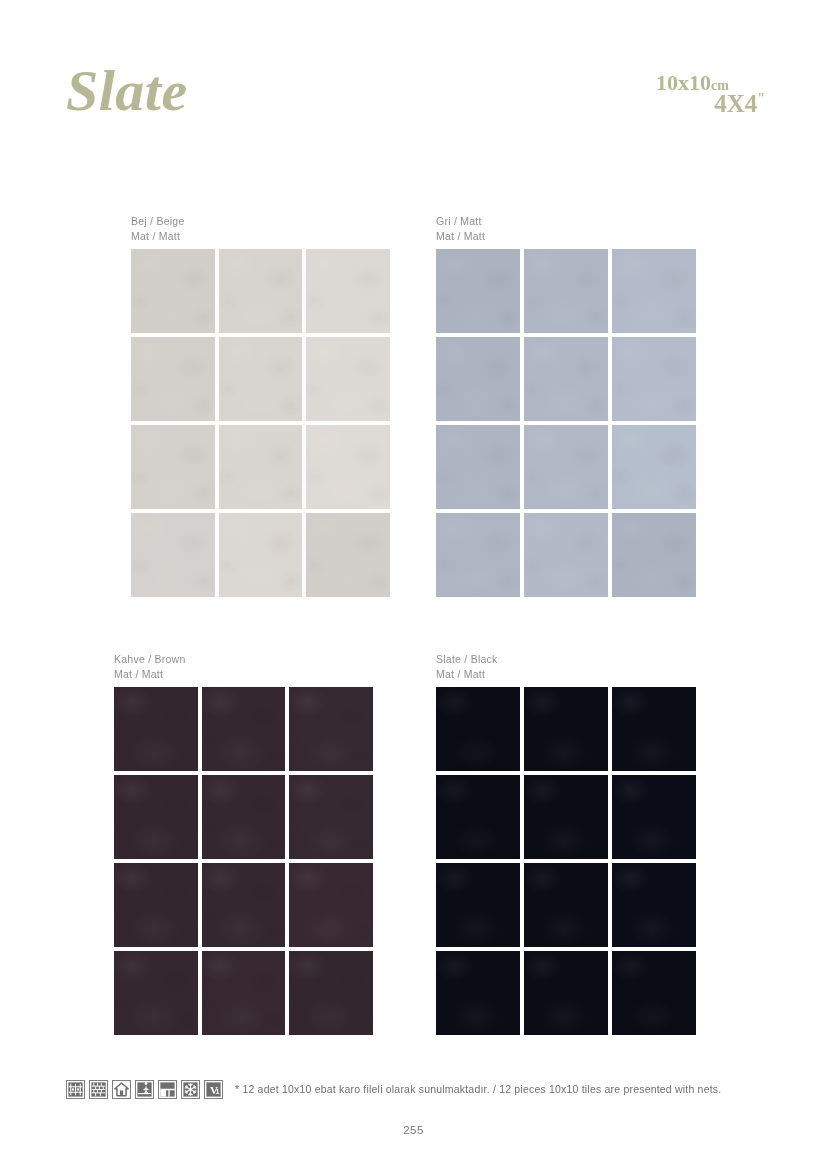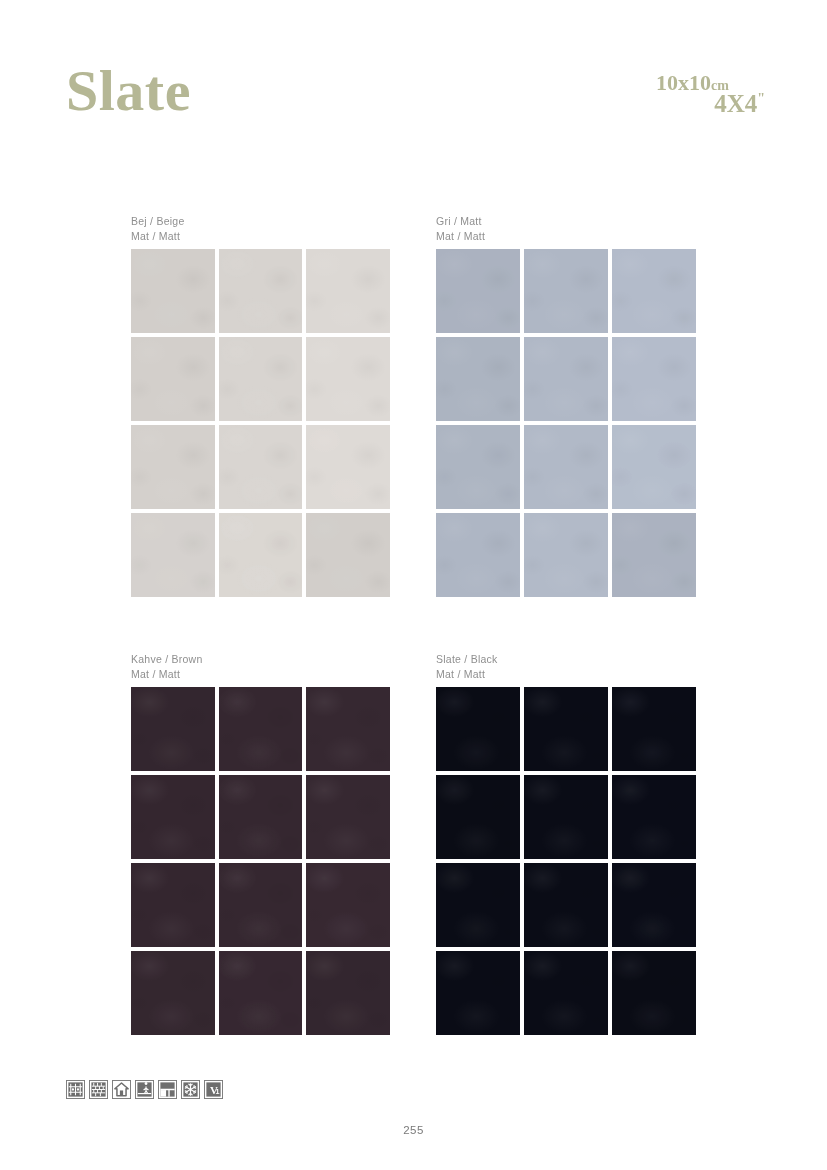--- a/index.html
+++ b/index.html
@@ -19,20 +19,21 @@
   #page-title {
     position: absolute;
     left: 66px;
     top: 62px;
     font-family: "Liberation Serif", serif;
     font-size: 58px;
     font-weight: 700;
     letter-spacing: 0.5px;
     color: #b5b795;
     line-height: 1;
+    font-style: italic;
   }
   #size-badge {
     position: absolute;
     right: 56px;
     top: 70px;
     width: 160px;
     height: 60px;
     font-family: "Liberation Serif", serif;
     color: #b5b795;
     font-weight: 700;
@@ -87,21 +88,21 @@
       radial-gradient(ellipse 30% 24% at 74% 36%, rgba(0,0,0,0.035), rgba(0,0,0,0) 72%),
       radial-gradient(ellipse 40% 30% at 48% 78%, rgba(255,255,255,0.04), rgba(255,255,255,0) 70%),
       radial-gradient(ellipse 24% 20% at 86% 82%, rgba(0,0,0,0.03), rgba(0,0,0,0) 70%),
       radial-gradient(ellipse 22% 18% at 10% 62%, rgba(0,0,0,0.025), rgba(0,0,0,0) 72%);
     pointer-events: none;
   }
 
   
   #block-beige { left: 131px; top: 214px; }
   #block-grey  { left: 436px; top: 214px; }
-  #block-brown { left: 131px; top: 652px; }
+  #block-brown { left: 114px; top: 652px; }
   #block-black { left: 436px; top: 652px; }
 
   #block-beige .tile-grid,
   #block-brown .tile-grid { width: 259px; height: 348px; }
   #block-grey .tile-grid,
   #block-black .tile-grid { width: 260px; height: 348px; }
 
   
   #footer-note {
     position: absolute;
@@ -289,15 +290,16 @@
     </g>
   </svg>
 
   <svg class="pictogram" viewBox="0 0 20 20">
     <rect x="0.5" y="0.5" width="19" height="19" fill="none" stroke="#7a7a7a" stroke-width="1"></rect>
     <rect x="2.5" y="2.5" width="15" height="15" fill="#6e6e6e"></rect>
     <text x="6.3" y="14.4" font-family="Liberation Serif, serif" font-size="11.5" font-weight="bold" fill="#ffffff">V</text>
     <text x="12.1" y="14.6" font-family="Liberation Sans, sans-serif" font-size="7.5" font-weight="bold" fill="#ffffff">1</text>
   </svg>
 
+  <span id="footer-text">* 12 adet 10x10 ebat karo fileli olarak sunulmaktadır. / 12 pieces 10x10 tiles are presented with nets.</span>
 </div>
 
 <div id="page-number">255</div>
 
 </body></html>

